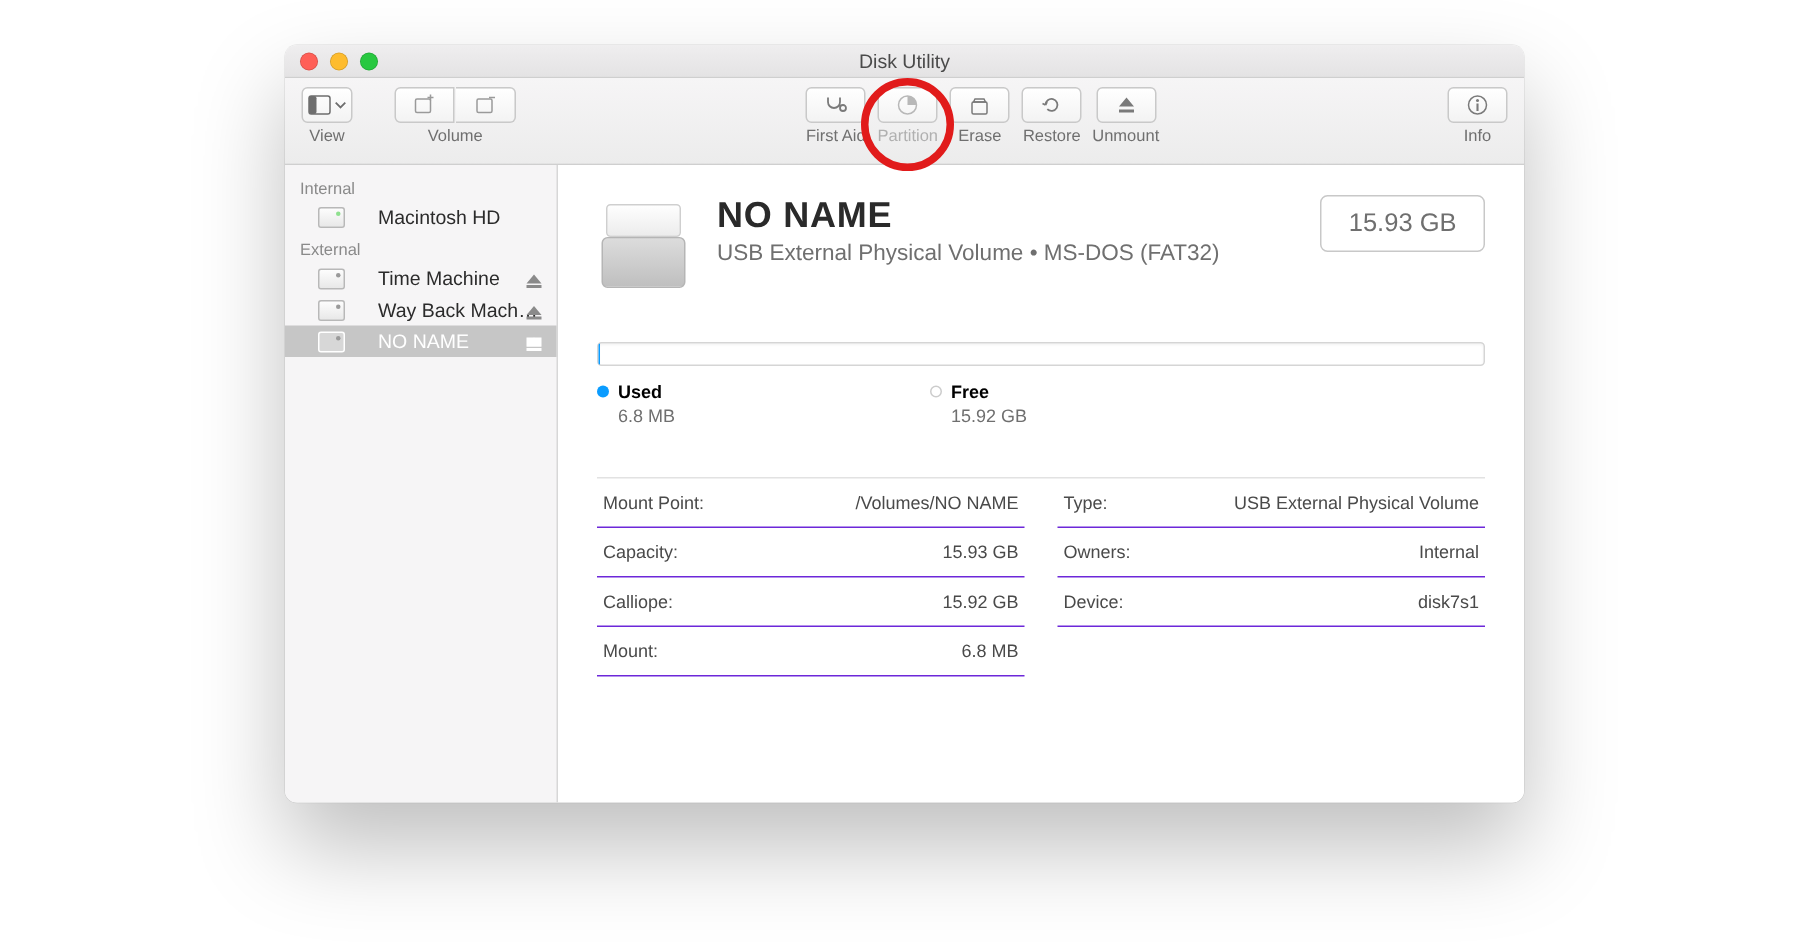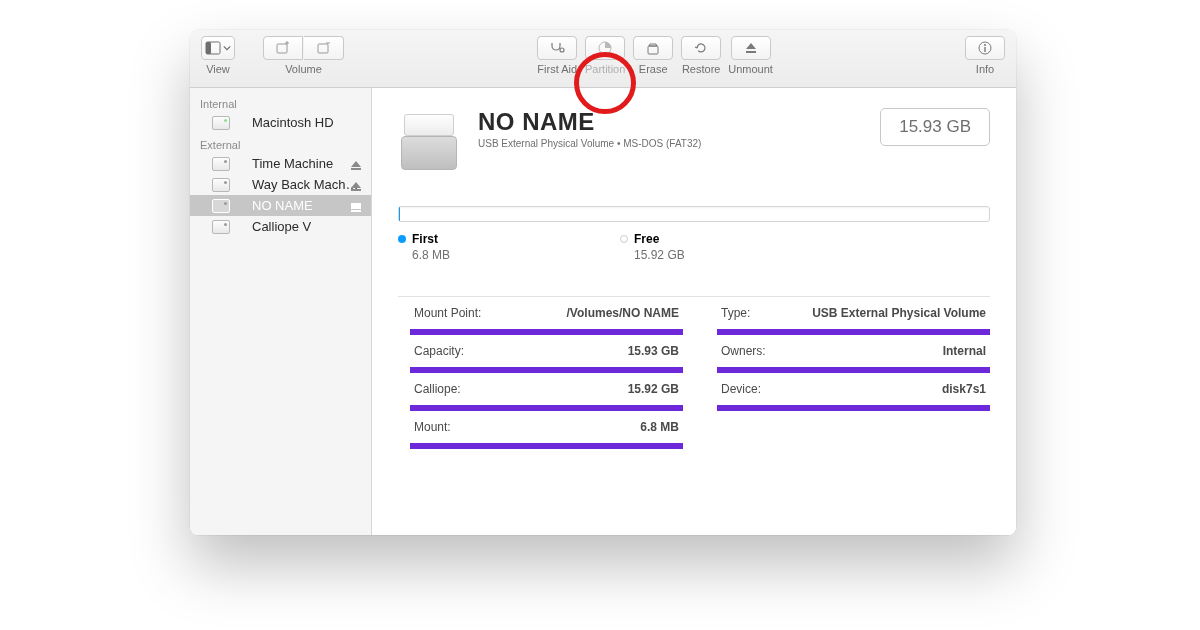--- a/index.html
+++ b/index.html
@@ -118,21 +118,21 @@
     position:absolute; left:3px; right:3px; bottom:0; height:34px;
     background: linear-gradient(#dcdcdc,#bfbfbf);
     border:1px solid #b5b5b5; border-radius:4px;
   }
   .vol-iconbox .top3d{
     position:absolute; left:6px; right:6px; top:6px; height:22px;
     background: linear-gradient(#fefefe,#ececec);
     border:1px solid #cfcfcf; border-radius:3px;
   }
   .vol-title { font-size:24px; font-weight:700; color:#2a2a2a; letter-spacing:0.5px;}
-  .vol-sub { font-size:10px; color:#6f6f6f; margin-top:2px;}
+  .vol-sub { font-size:15px; color:#6f6f6f; margin-top:2px;}
   .cap-box {
     margin-left:auto;
     border:1px solid #c8c8c8; border-radius:5px;
     padding:8px 18px; color:#6f6f6f; font-size:17px;
   }
   .usage-bar {
     margin-top:36px;
     height:16px;
     border:1px solid #d5d5d5;
     border-radius:3px;
@@ -152,42 +152,49 @@
     margin-top:34px;
     display:flex; gap:22px;
     border-top:1px solid #e2e2e2;
   }
   .info-col{
     flex:1;
   }
   .info-row{
     display:flex; justify-content:space-between;
     padding:9px 4px;
-    border-bottom:6px solid #6d28d9;
+    border-bottom:1px solid #6d28d9;
     font-size:12px;
-    margin-left:12px;
   }
   .info-row .k{ color:#4a4a4a;}
-  .info-row .v{ color:#4a4a4a;font-weight:bold;}
+  .info-row .v{ color:#4a4a4a;}
   .highlight-ring{
     position:absolute;
     left: 574px;
     top: 52px;
     width: 62px;
     height: 62px;
     border: 5px solid #e11b1b;
     border-radius: 50%;
     pointer-events:none;
   }
 </style>
 </head>
 <body>
 
 <div class="window">
 
+  <div class="titlebar">
+    <div class="traffic">
+      <div class="light red"></div>
+      <div class="light yellow"></div>
+      <div class="light green"></div>
+    </div>
+    <div class="title">Disk Utility</div>
+  </div>
 
   <div class="toolbar">
 
     <div class="tb-group">
       <div class="tb-btn-row">
         <div class="tb-btn" style="min-width:34px">
           <svg class="icon" viewBox="0 0 16 16">
               <rect x="1" y="2" width="14" height="12" fill="none" stroke="#6e6e6e" rx="1.5"></rect>
               <rect x="1" y="2" width="5" height="12" fill="#6e6e6e" rx="1.5"></rect>
             </svg>
@@ -301,24 +308,20 @@
       <div class="sb-item indent">
         <span class="drive-icon ext"></span>
         <span class="truncate">Way Back Mach…</span>
         <span class="eject"></span>
       </div>
       <div class="sb-item indent selected">
         <span class="drive-icon ext" style="border-color:#fff;background:rgba(255,255,255,0.3)"></span>
         <span class="truncate">NO NAME</span>
         <span class="eject"></span>
       </div>
-      <div class="sb-item indent">
-        <span class="drive-icon ext"></span>
-        <span class="truncate">Calliope V</span>
-      </div>
     </div>
 
     <div class="main">
       <div class="vol-header">
         <div class="vol-iconbox">
           <div class="body3d"></div>
             <div class="top3d"></div>
         </div>
         <div>
           <div class="vol-title">NO NAME</div>
@@ -327,21 +330,21 @@
         <div class="cap-box">15.93 GB</div>
       </div>
 
       <div class="usage-bar">
         <div class="usage-used"></div>
       </div>
       <div class="usage-legend">
         <div class="legend-item">
           <div class="legend-top">
             <span class="dot blue"></span>
-            <span>First</span>
+            <span>Used</span>
           </div>
           <div class="legend-val">6.8 MB</div>
         </div>
         <div class="legend-item">
           <div class="legend-top">
             <span class="dot white"></span>
             <span>Free</span>
           </div>
           <div class="legend-val">15.92 GB</div>
         </div>

